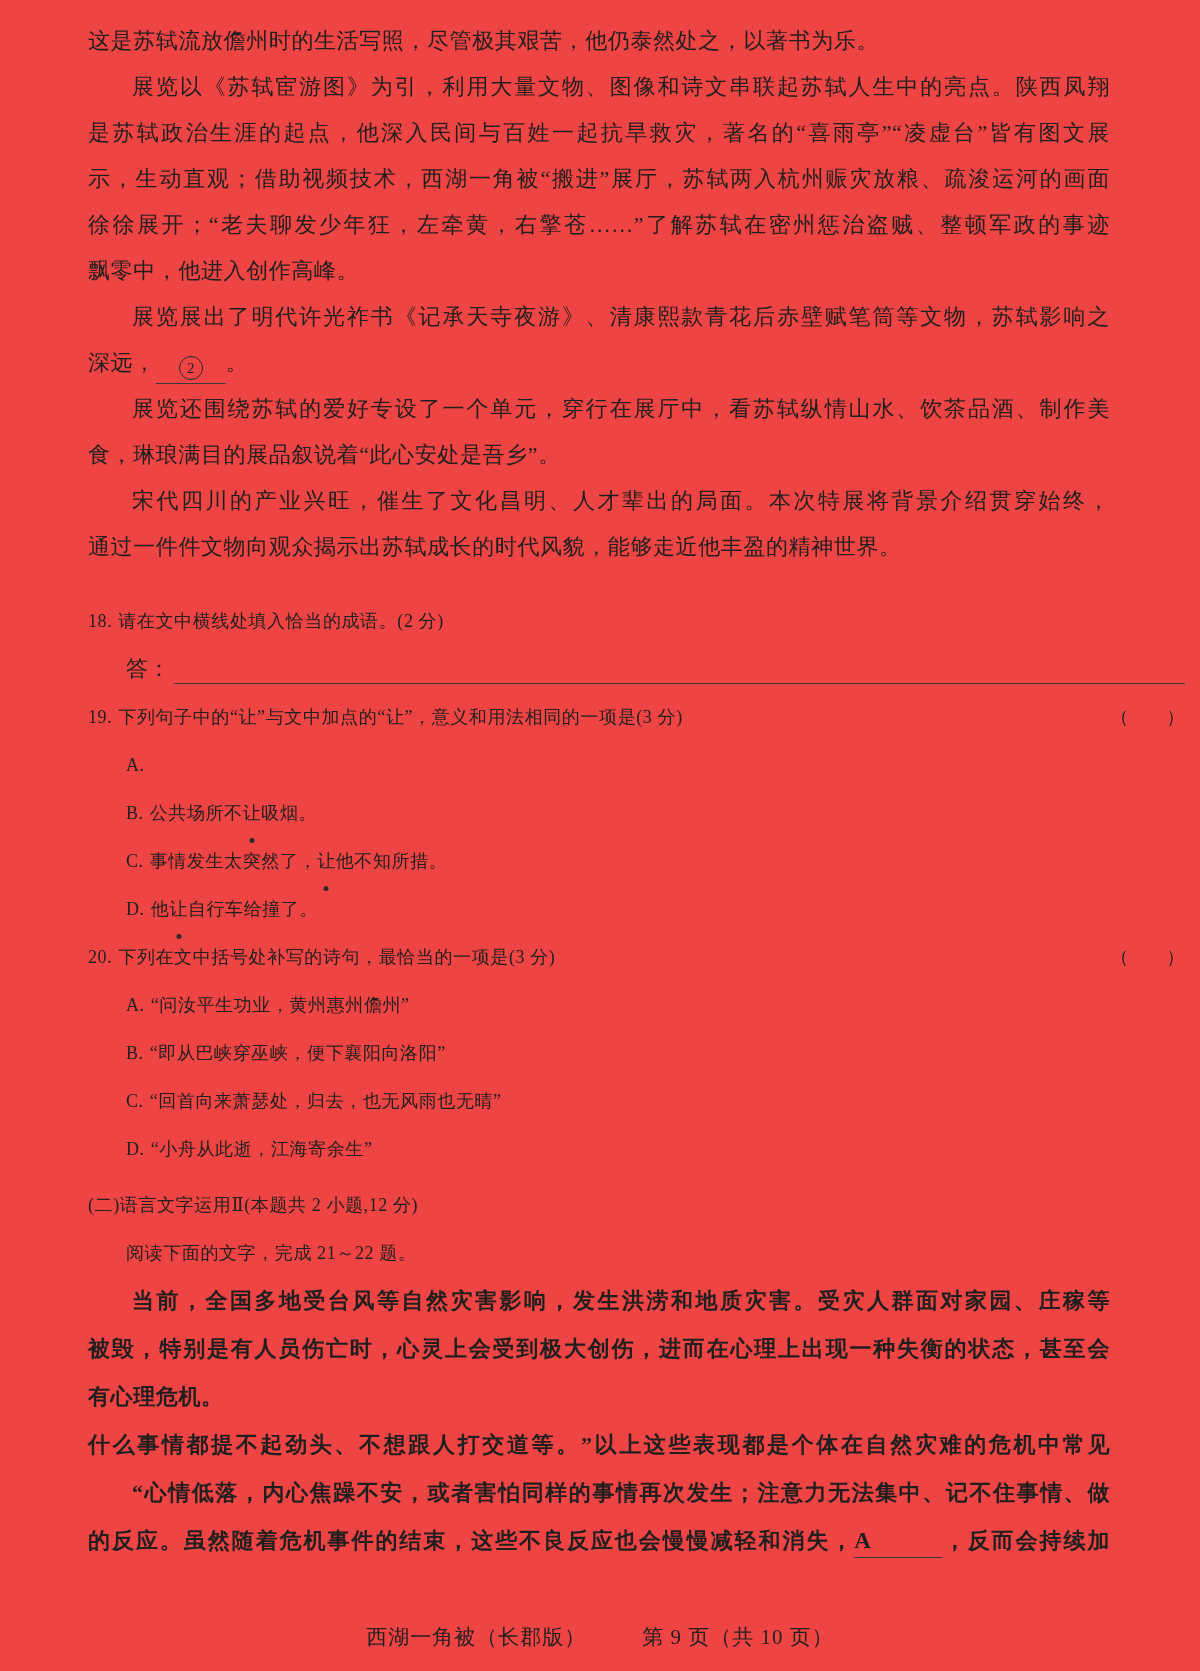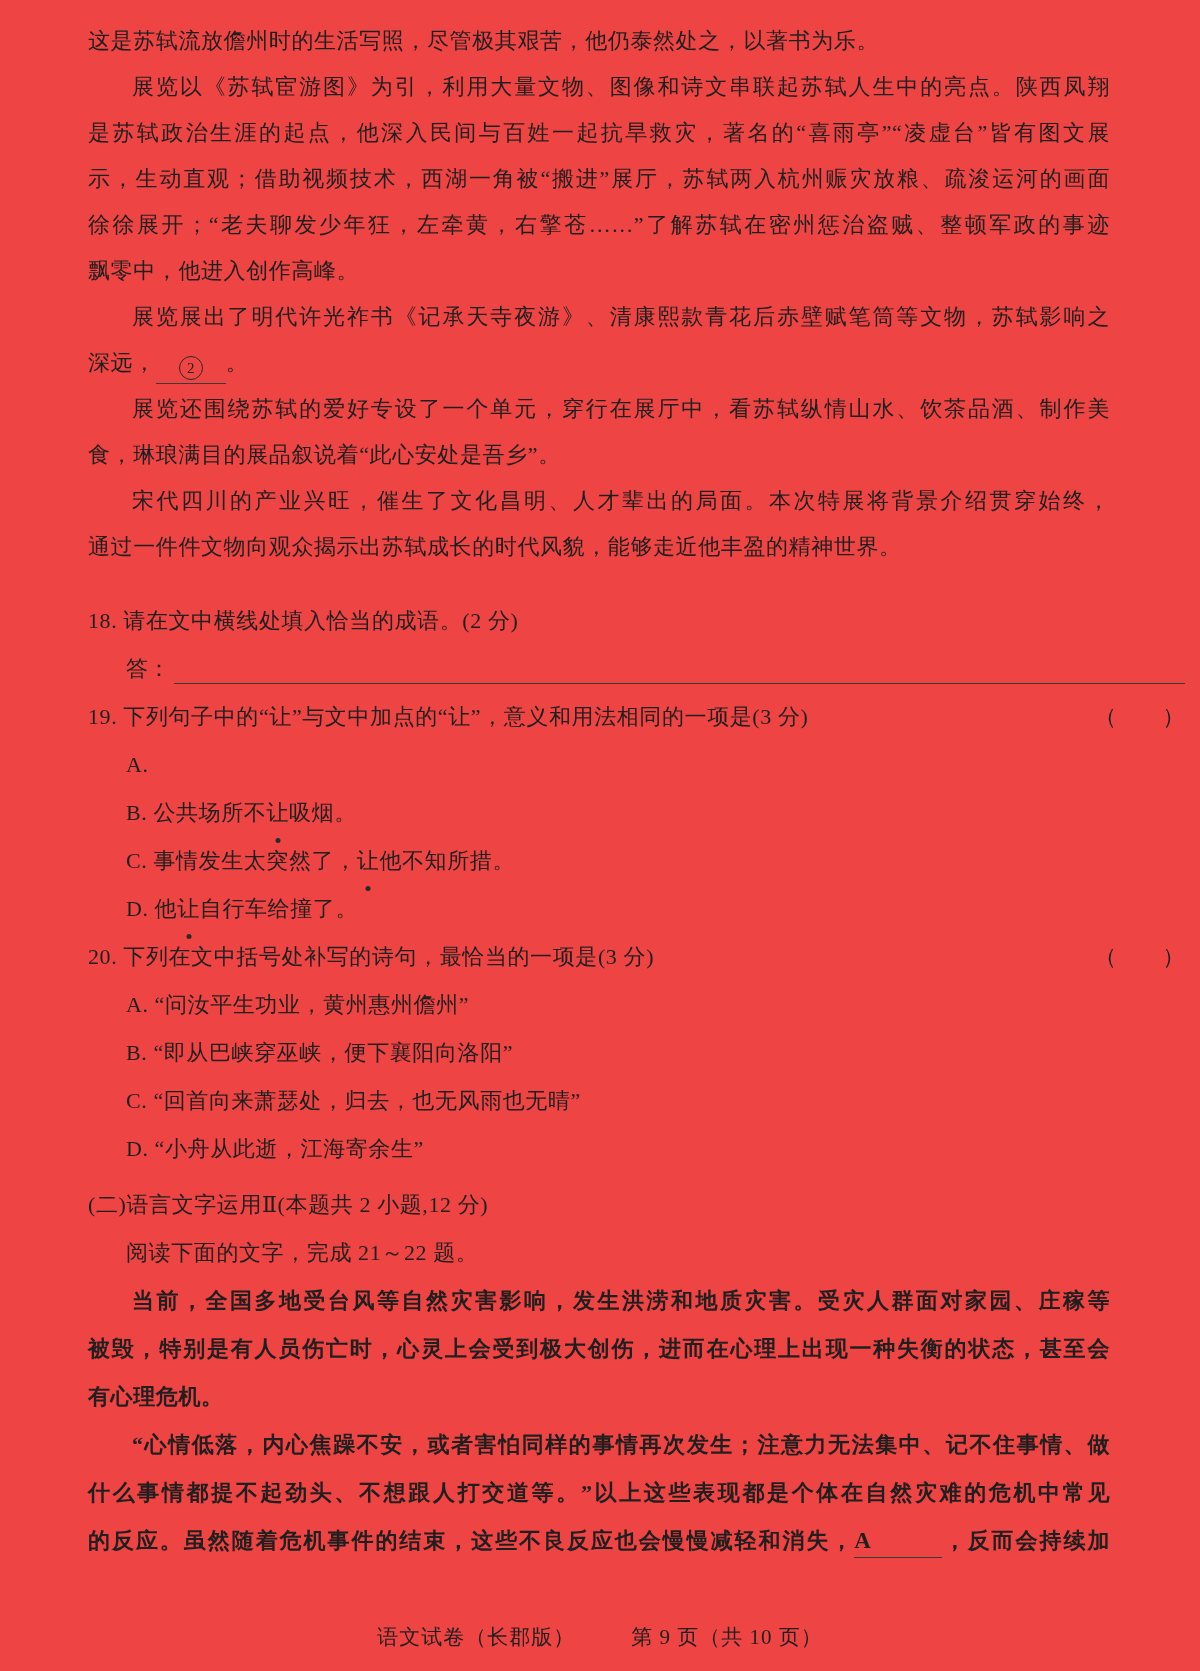--- a/index.html
+++ b/index.html
@@ -18,21 +18,21 @@
   .pline {
     width:1022px; height:46px; line-height:46px;
     font-size:22px; letter-spacing:0.6px;
     white-space:normal;
   }
   .fill { text-align:justify; text-align-last:justify; -moz-text-align-last:justify; }
   .indent { text-indent:44px; }
 
   
   .qblock { margin-top:27px; width:1097px; }
-  .qrow { height:48px; line-height:48px; font-size:22px; letter-spacing:0.6px; display:flex; }
+  .qrow { height:48px; line-height:48px; font-size:18px; letter-spacing:0.6px; display:flex; }
   .qnum { margin-right:6px; }
   .bracket { margin-left:auto; }
   .opt { padding-left:38px; }
   .optlabel { margin-right:6px; }
 
   .answer-row { display:flex; height:48px; padding-left:38px; font-size:22px; line-height:48px; }
   .answer-line { flex:1; height:38px; border-bottom:1.6px solid #3a3a3a; margin-left:4px; }
 
   
   .sec2 { margin-top:8px; width:1097px; }
@@ -155,25 +155,25 @@
         <span>(二)语言文字运用Ⅱ(本题共 2 小题,12 分)</span>
       </div>
       <div class="qrow introrow">
         <span>阅读下面的文字，完成 21～22 题。</span>
       </div>
 
       <div class="p2">
         <div class="pline fill indent">当前，全国多地受台风等自然灾害影响，发生洪涝和地质灾害。受灾人群面对家园、庄稼等</div>
         <div class="pline fill">被毁，特别是有人员伤亡时，心灵上会受到极大创伤，进而在心理上出现一种失衡的状态，甚至会</div>
         <div class="pline">有心理危机。</div>
+        <div class="pline fill">什么事情都提不起劲头、不想跟人打交道等。”以上这些表现都是个体在自然灾难的危机中常见</div>
         <div class="pline fill indent">“心情低落，内心焦躁不安，或者害怕同样的事情再次发生；注意力无法集中、记不住事情、做</div>
-        <div class="pline fill">什么事情都提不起劲头、不想跟人打交道等。”以上这些表现都是个体在自然灾难的危机中常见</div>
         <div class="pline fill"><span>的反应。虽然随着危机事件的结束，这些不良反应也会慢慢减轻和消失，</span><span class="blank blank-a">A</span><span>，反而会持续加</span></div>
       </div>
     </div>
 
   </div>
 
   <div class="footer">
-    <span>语文试卷（长郡版）</span>
+    <span>西湖一角被（长郡版）</span>
     <span>第 9 页（共 10 页）</span>
   </div>
 </div>
 
 </body></html>

